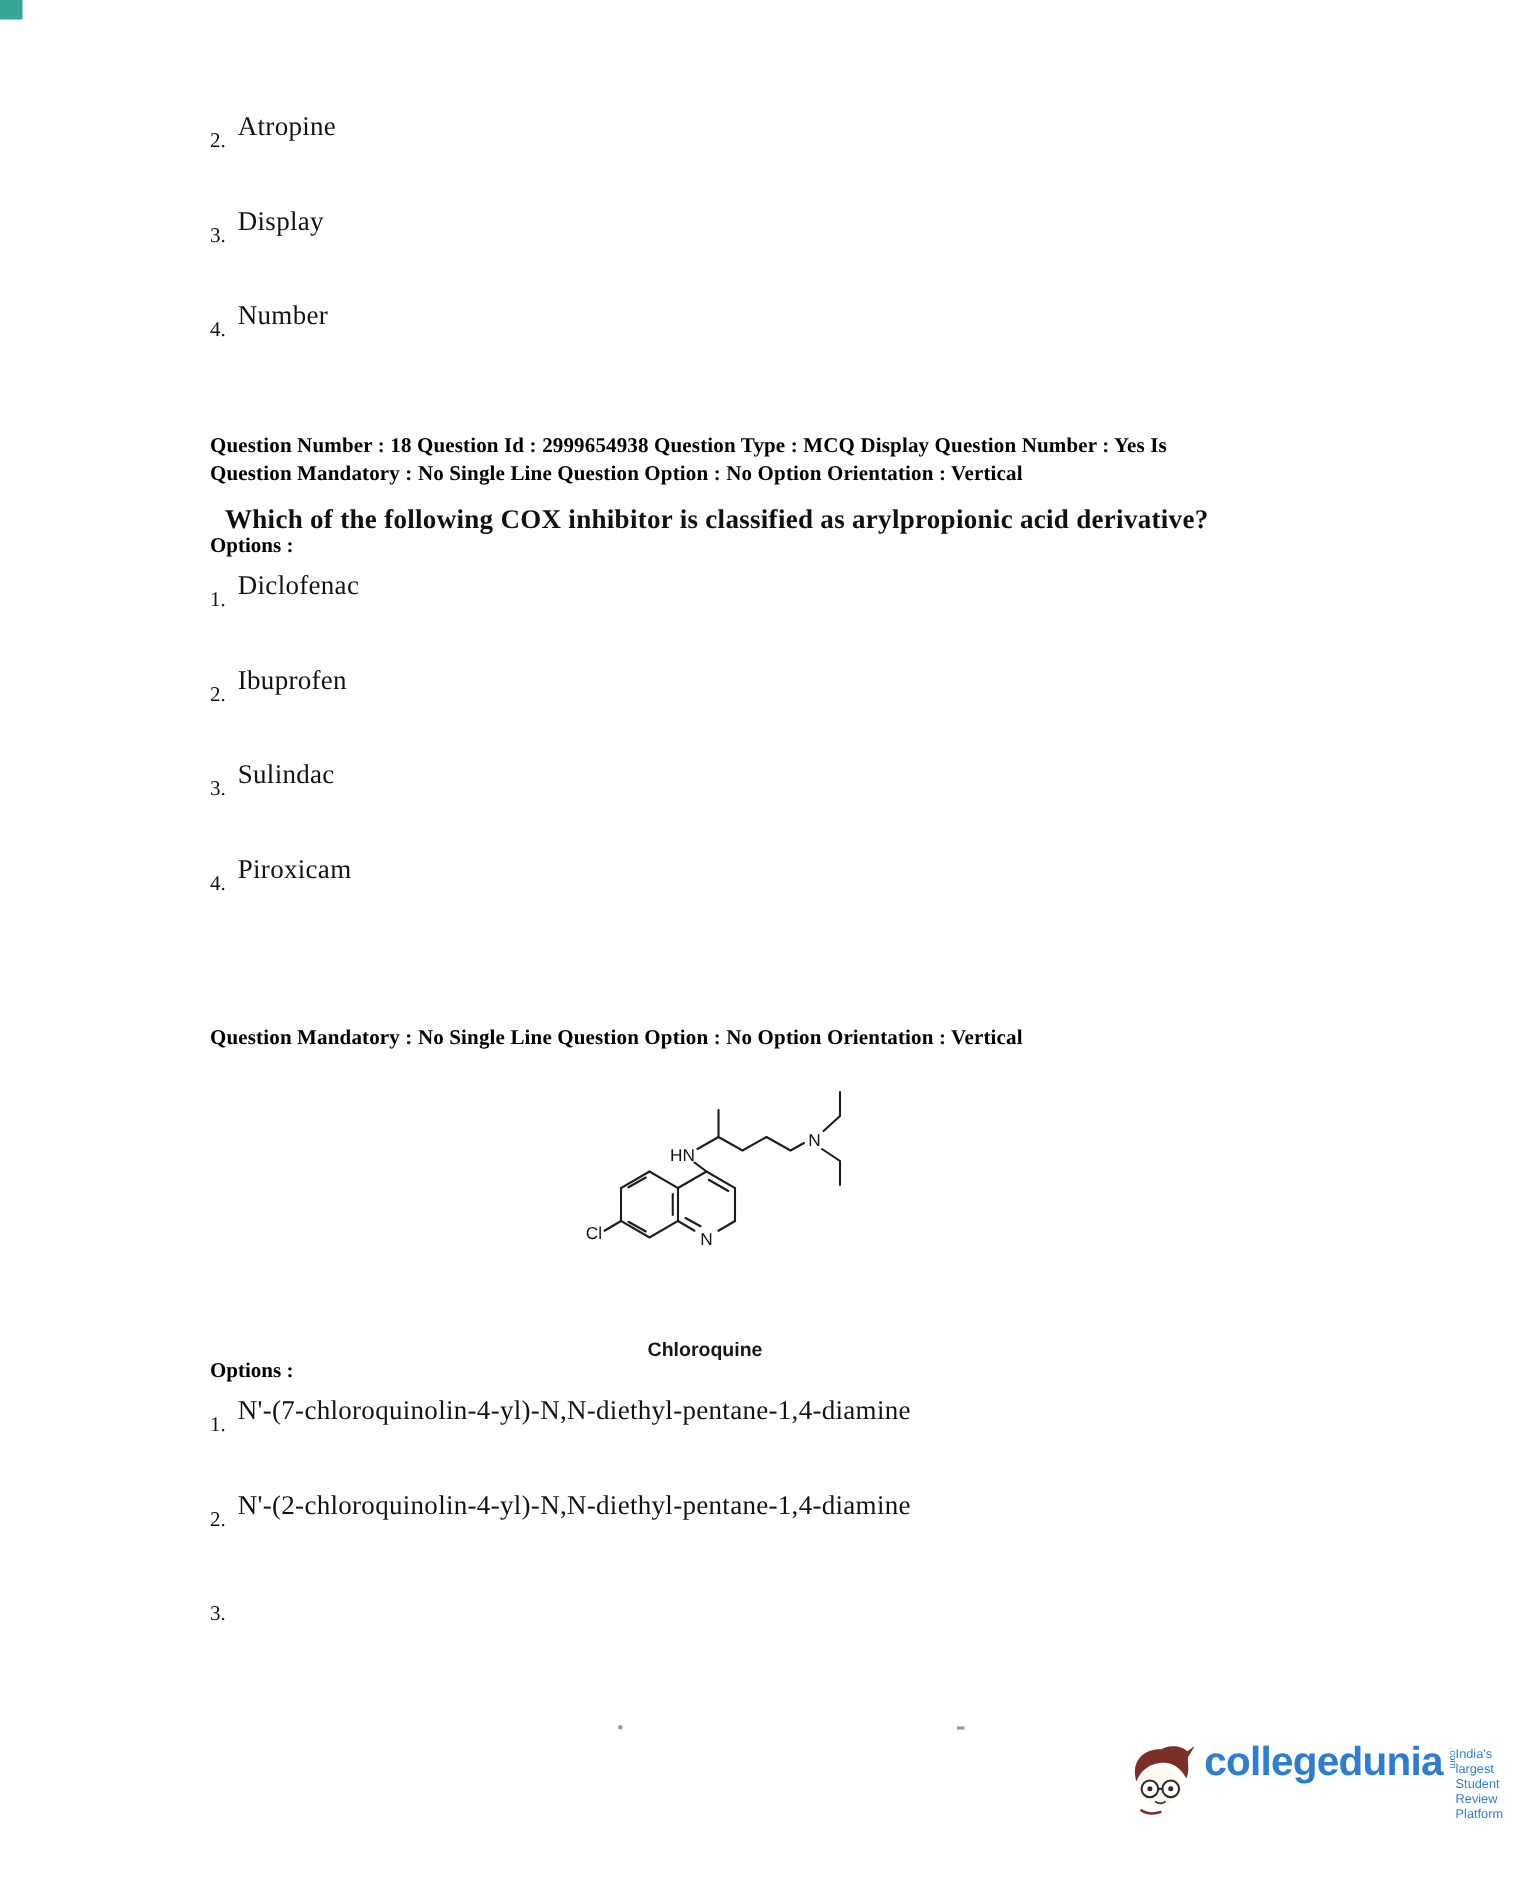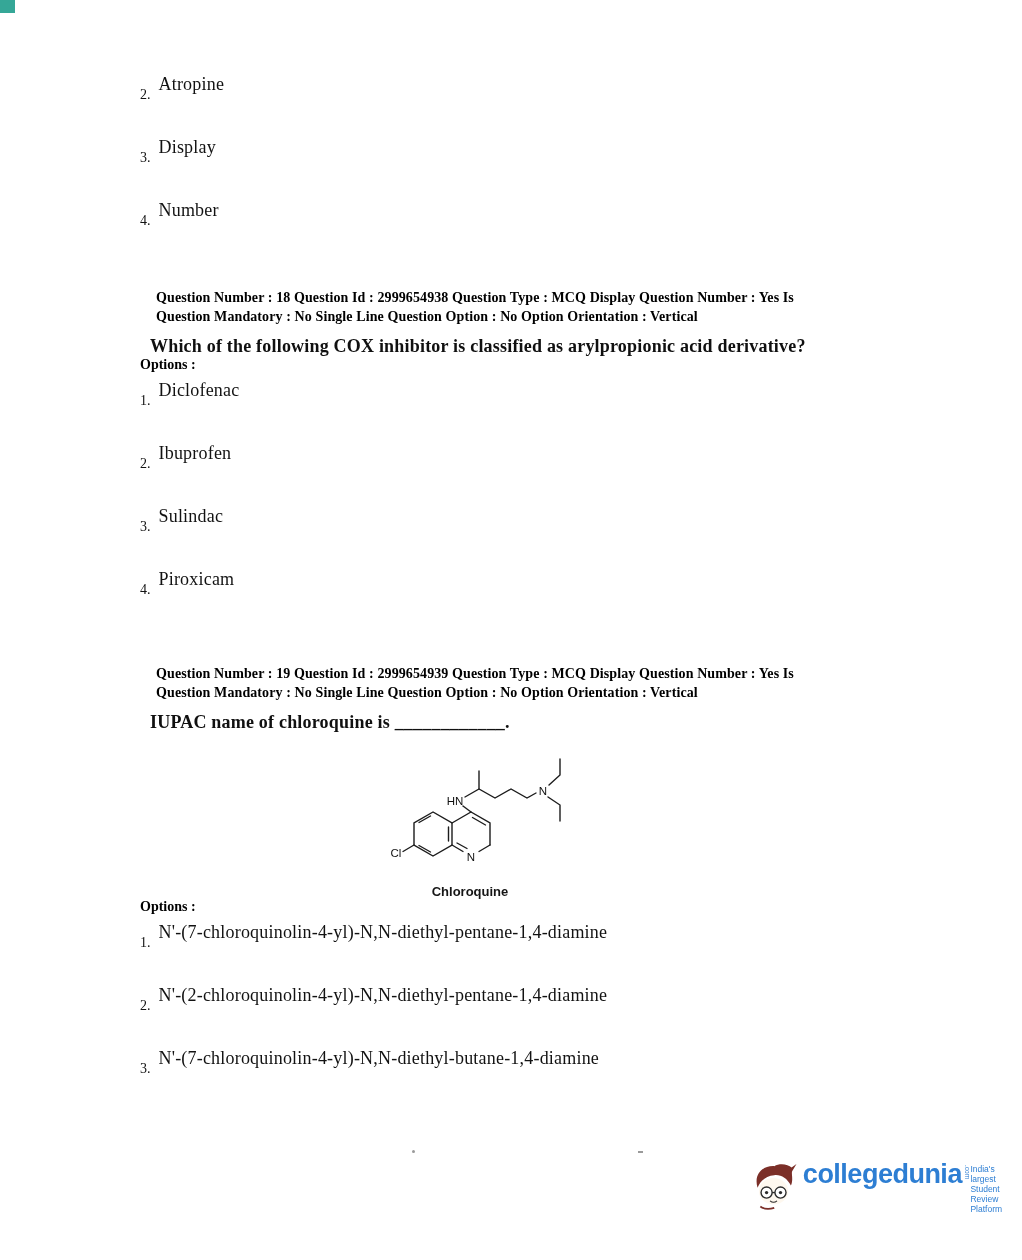--- a/index.html
+++ b/index.html
@@ -8,33 +8,33 @@
     position:relative; width:1022px; height:1260px; background:#fff;
     font-family:"Liberation Serif", serif; color:#121212; overflow:hidden;
   }
   .corner-mark { position:absolute; left:0; top:0; width:15px; height:13px; background:#35a797; }
 
   .prev-options { position:absolute; left:140px; top:70px; }
   .question { position:absolute; left:140px; width:748px; }
   .q18 { top:288px; }
   .q19 { top:664px; }
 
-  .meta { font-weight:bold; font-size:14px; line-height:19px; color:#000; letter-spacing:0.1px;margin-left:16px; }
+  .meta { font-weight:bold; font-size:14px; line-height:19px; color:#000; letter-spacing:0.1px; }
   .qtext { font-size:18px; margin-top:10px; padding-left:10px; letter-spacing:0.2px; color:#101010;font-weight:bold; }
   .options-label { font-weight:bold; font-size:14px; color:#000; }
   .opts { margin-top:3px; }
   .opt { display:flex; align-items:flex-end; gap:8px; height:32px; margin-bottom:31px; }
   .opt-num { font-size:14px; line-height:1; }
   .opt-label { font-size:18px; line-height:1; position:relative; top:-9px; letter-spacing:0.2px; }
 
   .structure { margin:6px 0 0 235px; width:230px; }
   .structure svg { display:block; margin-left:8px; }
   .structure figcaption {
     font-family:"Liberation Sans", sans-serif; font-weight:bold; font-size:13px;
-    text-align:center; width:170px; margin-left:10px; color:#151515;
+    text-align:center; width:170px; margin-left:10px; color:#151515;margin-top:39px;
   }
 
   .brand { position:absolute; left:752px; top:1152px; display:flex; align-items:center; gap:5px; }
   .brand-text { display:flex; flex-direction:row; }
   .brand-name {
     font-family:"Liberation Sans", sans-serif; font-weight:bold; font-size:27px;
     color:#2d7ed3; letter-spacing:-0.5px; line-height:1; display:flex; align-items:flex-start;
   }
   .brand-suffix {
     font-size:6.5px; writing-mode:vertical-rl; letter-spacing:0;
@@ -90,24 +90,23 @@
       </div>
       <div class="opt">
         <span class="opt-num">4.</span>
         <span class="opt-label">Piroxicam</span>
       </div>
     </div>
   </section>
 
   <section class="question q19">
     <p class="meta">
-      <span>Question Number : 19 Question Id : 2999654939 Question Type : MCQ Display Question Number : Yes Is</span><br>
+      <br>
       <span>Question Mandatory : No Single Line Question Option : No Option Orientation : Vertical</span>
     </p>
-    <p class="qtext">IUPAC name of chloroquine is ____________.</p>
 
     <figure class="structure">
       <svg width="220" height="145" viewBox="0 0 220 145">
         <g stroke="#1c1c1c" stroke-width="1.4" fill="none" stroke-linecap="round">
 
           <path d="M50 73 L31 84 L31 106 L50 117 L69 106 L69 84 Z"></path>
 
           <path d="M69 84 L88 73 L107 84 L107 106"></path>
           <line x1="107" y1="106" x2="96" y2="112.5"></line>
           <line x1="80" y1="112.5" x2="69" y2="106"></line>
@@ -143,21 +142,20 @@
       <div class="opt">
         <span class="opt-num">1.</span>
         <span class="opt-label">N'-(7-chloroquinolin-4-yl)-N,N-diethyl-pentane-1,4-diamine</span>
       </div>
       <div class="opt">
         <span class="opt-num">2.</span>
         <span class="opt-label">N'-(2-chloroquinolin-4-yl)-N,N-diethyl-pentane-1,4-diamine</span>
       </div>
       <div class="opt">
         <span class="opt-num">3.</span>
-        <span class="opt-label">N'-(7-chloroquinolin-4-yl)-N,N-diethyl-butane-1,4-diamine</span>
       </div>
     </div>
   </section>
 
   <span class="scan-dot dot-a"></span>
   <span class="scan-dot dot-b"></span>
 
   <footer class="brand">
     <svg width="66" height="70" viewBox="0 0 66 70">
       <ellipse cx="31" cy="41" rx="21" ry="19" fill="#fef8ef"></ellipse>

